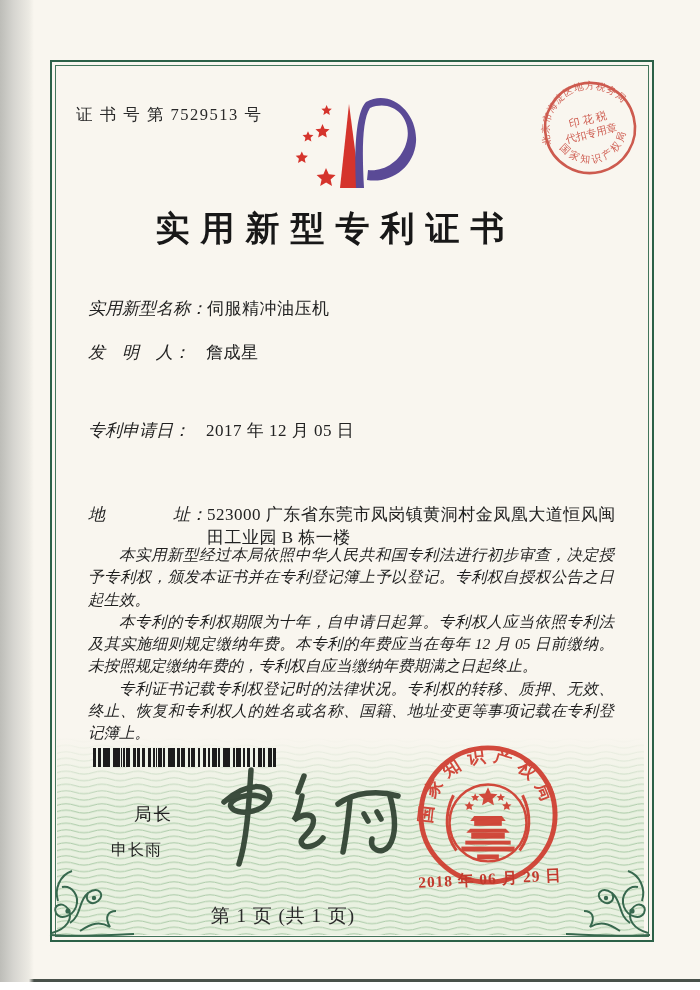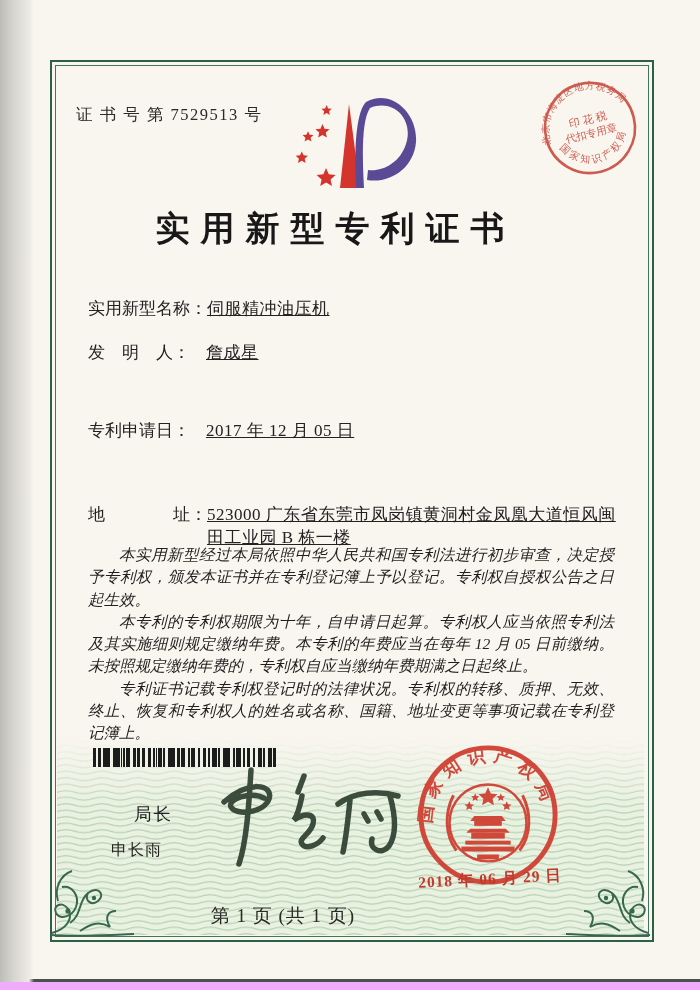--- a/index.html
+++ b/index.html
@@ -3,21 +3,21 @@
 <meta charset="utf-8">
 <style>
   html,body{margin:0;padding:0;}
   body{
     font-family:"Liberation Serif","DejaVu Serif",serif;
     background:#e3e2dd;
     width:700px;height:990px;
   }
   .photo{
     position:relative;width:700px;height:990px;
-    background:#f0abfc;overflow:hidden;
+    background:#ffffff;overflow:hidden;
   }
   .paper{
     position:absolute;left:6px;top:0;width:694px;height:979px;
     background:#f9f6ef;
     border-bottom:3px solid #49514a;
   }
   .spine{
     position:absolute;left:0;top:0;width:34px;height:982px;
     background:linear-gradient(90deg,#bdbdb8 0%,#d6d5d0 40%,#eceae3 85%,rgba(249,246,239,0) 100%);
   }
@@ -46,22 +46,22 @@
     position:absolute;left:76px;top:104px;
     font-size:16.5px;color:#2a2a2a;letter-spacing:1.5px;
   }
   .logo{position:absolute;left:282px;top:92px;width:136px;height:112px;}
   .title{
     position:absolute;left:0;top:206px;width:660px;
     text-align:center;font-size:34px;font-weight:bold;color:#181818;
     letter-spacing:11px;text-indent:11px;
   }
   .row{position:absolute;font-size:17px;color:#222;white-space:nowrap;}
-  .row .flabel{display:inline-block;min-width:118px;white-space:pre;}
-  .row .fvalue{letter-spacing:0.5px;text-decoration:underline;}
+  .row .flabel{display:inline-block;min-width:118px;white-space:pre;font-style:italic;}
+  .row .fvalue{letter-spacing:0.5px;}
   .row-address .fvalue{
     display:inline-block;vertical-align:top;white-space:normal;
     width:420px;line-height:23px;letter-spacing:0.5px;
   }
   .grant-no-field{position:absolute;left:282px;top:0;}
   .paras{
     position:absolute;left:88px;top:544px;width:526px;
     font-size:15.5px;line-height:22.3px;color:#1f1f1f;
     font-style:italic;text-align:justify;
   }

